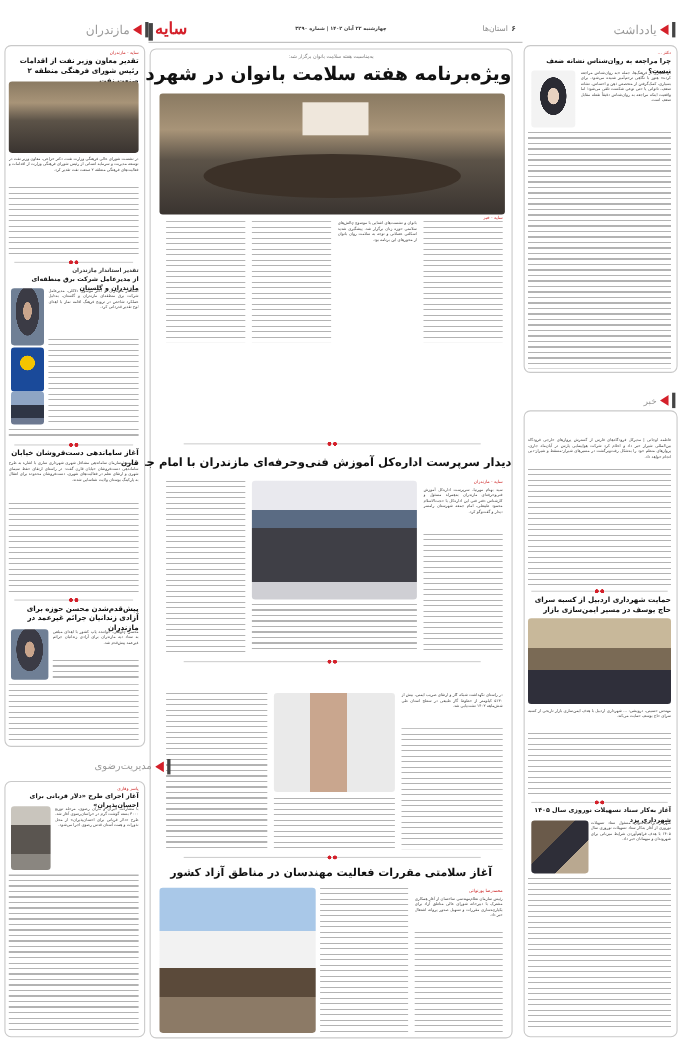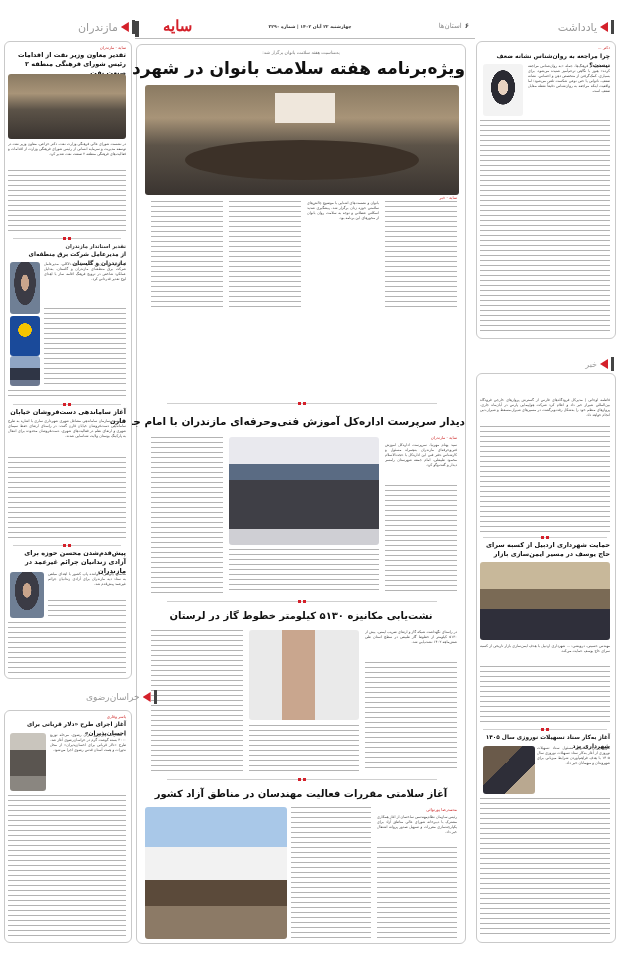--- a/index.html
+++ b/index.html
@@ -28,21 +28,21 @@
   .ph-yazd { background: linear-gradient(135deg, #6a5a4a 0 40%, #2e2e38 40% 70%, #b9a890 70%); }
   .ph-logo { background: radial-gradient(circle at 50% 35%, #f4c400 0 22%, #1a4a9a 23%); }
   .ph-speaker { background: linear-gradient(180deg, #8fa5c4 0 40%, #2f3545 40% 80%, #6c7890 80%); }
   .ph-khorasan { background: linear-gradient(180deg, #c9c5bd 0 30%, #5a5550 30% 75%, #8a8680 75%); }
 </style>
 </head>
 <body>
 
 <div class="abs" style="left:135px; top:19px; width:340px; height:20px; border-bottom:1px solid #bbb;">
   <div class="abs" style="left:0; top:2px; width:4px; height:16px; background:#444;"></div>
-  <div class="abs" style="left:28px; top:-2px; font-size:15px; font-weight:bold; color:#d4202a; font-family:'DejaVu Serif', serif;">سایه</div>
+  <div class="abs" style="left:6px; top:-2px; font-size:15px; font-weight:bold; color:#d4202a; font-family:'DejaVu Serif', serif;">سایه</div>
   <div class="abs" style="left:100px; top:5px; width:150px; text-align:center; font-size:4.5px; color:#333; font-weight:bold;">چهارشنبه ۲۲ آبان ۱۴۰۲ | شماره ۳۲۹۰</div>
   <div class="abs" style="right:6px; top:3px; display:flex; gap:3px; font-size:7px; color:#888;">
     <span style="font-weight:bold; color:#555;">۶</span>
     <span>استان‌ها</span>
   </div>
 </div>
 
 <div class="abs sec-head" style="right:6px; top:20px;justify-content:space-between;">
   <span class="sec-bar"></span>
   <span class="sec-marker"></span>
@@ -101,21 +101,20 @@
   <div class="abs h-big" style="left:0; top:370px; width:100%; font-size:10.5px;">دیدار سرپرست اداره‌کل آموزش فنی‌وحرفه‌ای مازندران با امام جمعه رامسر</div>
   <div class="abs kicker" style="right:8px; top:390px;">سایه - مازندران</div>
   <div class="abs txt" style="right:8px; top:398px; width:72px; height:40px;">سید بهنام مهرنیا، سرپرست اداره‌کل آموزش فنی‌وحرفه‌ای مازندران به‌همراه مسئول و کارشناس دفتر فنی این اداره‌کل با حجت‌الاسلام محمود طیبعلی، امام جمعه شهرستان رامسر دیدار و گفت‌وگو کرد.</div>
   <div class="abs lines" style="right:8px; top:440px; width:72px; height:108px;"></div>
   <div class="abs photo ph-group" style="right:86px; top:392px; width:150px; height:108px;"></div>
   <div class="abs lines" style="right:86px; top:504px; width:150px; height:44px;"></div>
   <div class="abs lines" style="right:242px; top:392px; width:72px; height:156px;"></div>
 
   <div class="divider" style="left:30px; top:556px; width:270px;"></div>
 
-  <div class="abs h-big" style="left:0; top:565px; width:100%; font-size:10px;">نشت‌یابی مکانیزه ۵۱۳۰ کیلومتر خطوط گاز در لرستان</div>
   <div class="abs txt" style="right:8px; top:585px; width:92px; height:30px;">در راستای نگهداشت شبکه گاز و ارتقای ضریب ایمنی، بیش از ۵۱۳۰ کیلومتر از خطوط گاز طبیعی در سطح استان طی شش‌ماهه ۱۴۰۲ نشت‌یابی شد.</div>
   <div class="abs lines" style="right:8px; top:617px; width:92px; height:110px;"></div>
   <div class="abs photo ph-gas" style="right:106px; top:585px; width:110px; height:90px;"></div>
   <div class="abs lines" style="right:106px; top:680px; width:110px; height:47px;"></div>
   <div class="abs lines" style="right:222px; top:585px; width:92px; height:142px;"></div>
 
   <div class="divider" style="left:30px; top:734px; width:270px;"></div>
 
   <div class="abs h-big" style="left:0; top:743px; width:100%; font-size:10px;">آغاز سلامتی مقررات فعالیت مهندسان در مناطق آزاد کشور</div>
   <div class="abs kicker" style="right:8px; top:762px;">محمدرضا پورنوائی</div>
@@ -160,21 +159,21 @@
   <div class="abs h-small" style="right:5px; top:507px; width:118px;">پیش‌قدم‌شدن محسن حوزه برای آزادی زندانیان جرائم غیرعمد در مازندران</div>
   <div class="abs photo ph-portrait-m" style="left:5px; top:530px; width:34px; height:46px;"></div>
   <div class="abs txt" style="right:5px; top:530px; width:78px; height:26px;">محسن چاوشی، خواننده پاپ کشور با اهدای مبلغی به ستاد دیه مازندران برای آزادی زندانیان جرائم غیرعمد پیش‌قدم شد.</div>
   <div class="abs lines" style="right:5px; top:558px; width:78px; height:20px;"></div>
   <div class="abs lines" style="right:5px; top:580px; width:118px; height:52px;"></div>
 </div>
 
 <div class="abs sec-head" style="left:86px; top:690px; direction:rtl;">
   <span class="sec-bar"></span>
   <span class="sec-marker"></span>
-  <span style="font-size:9px;">خراسان‌رضوی</span>
+  <span style="font-size:9px;">مدیریت‌رضوی</span>
 </div>
 
 <div class="abs box" style="left:4px; top:710px; width:128px; height:233px;">
   <div class="abs kicker" style="right:5px; top:3px;">یاسر وقاری</div>
   <div class="abs h-small" style="right:5px; top:9px; width:118px; font-size:5.8px;">آغاز اجرای طرح «دلار قربانی برای احسان‌پذیران»</div>
   <div class="abs photo ph-khorasan" style="left:5px; top:22px; width:36px; height:58px;"></div>
   <div class="abs txt" style="right:5px; top:22px; width:76px; height:58px;">با مشارکت خیران و نذران رضوی، مرحله توزیع ۳۰۰۰ بسته گوشت گرم در خراسان‌رضوی آغاز شد. طرح «دلار قربانی برای احسان‌پذیران» از محل نذورات و همت آستان قدس رضوی اجرا می‌شود.</div>
   <div class="abs lines" style="right:5px; top:84px; width:118px; height:142px;"></div>
 </div>
 

